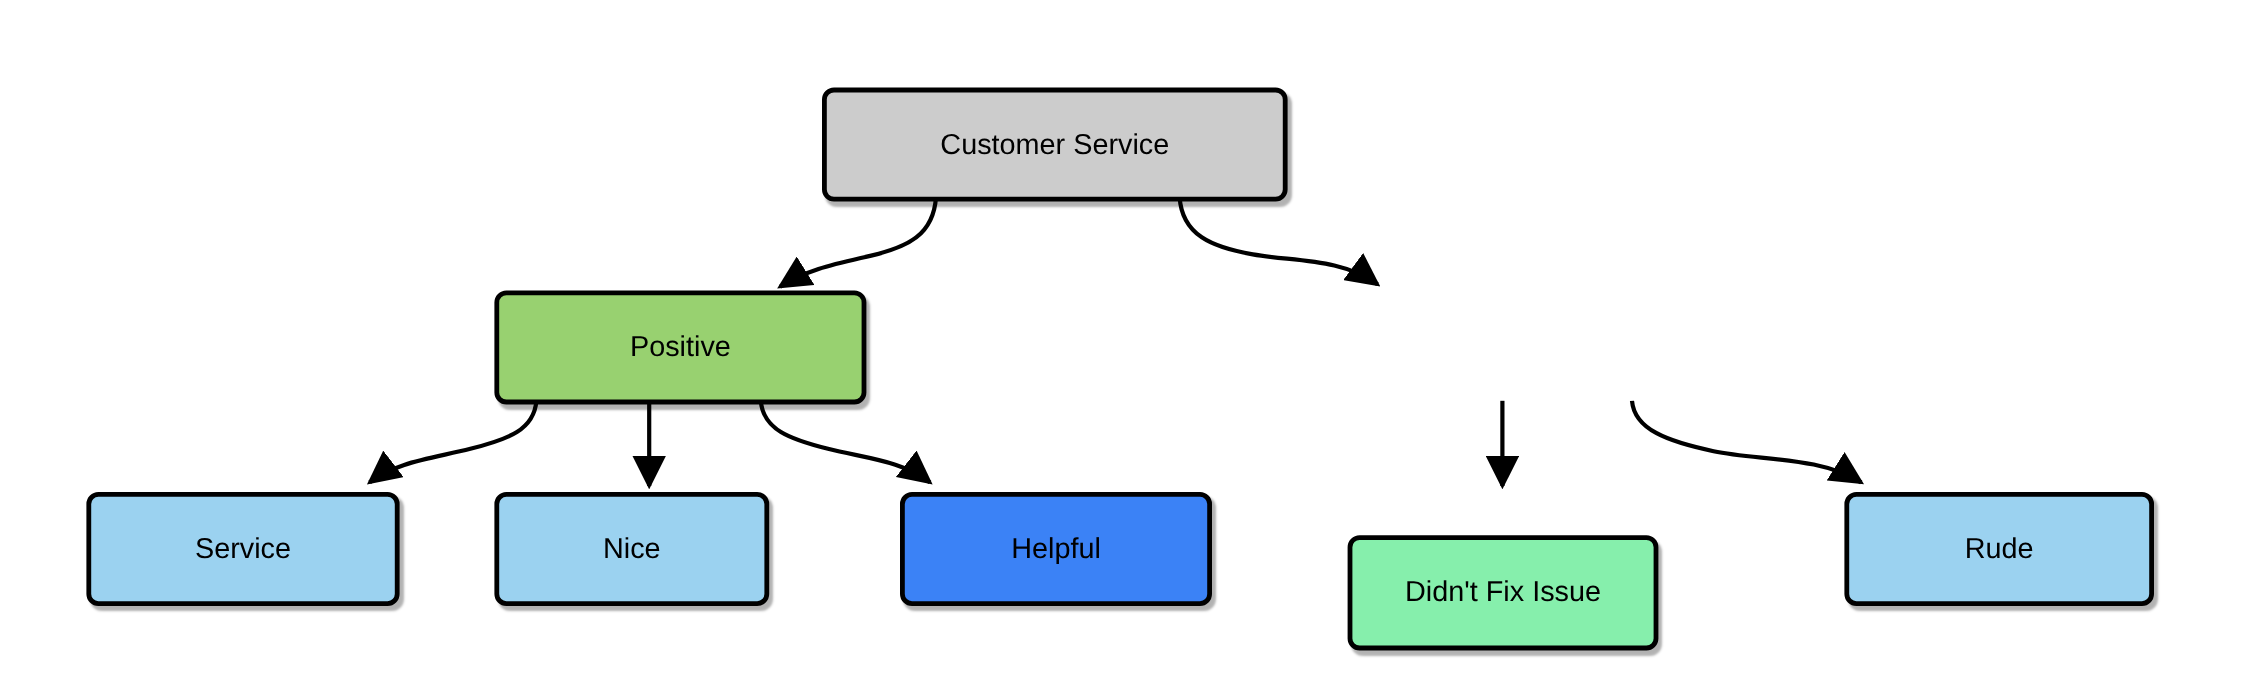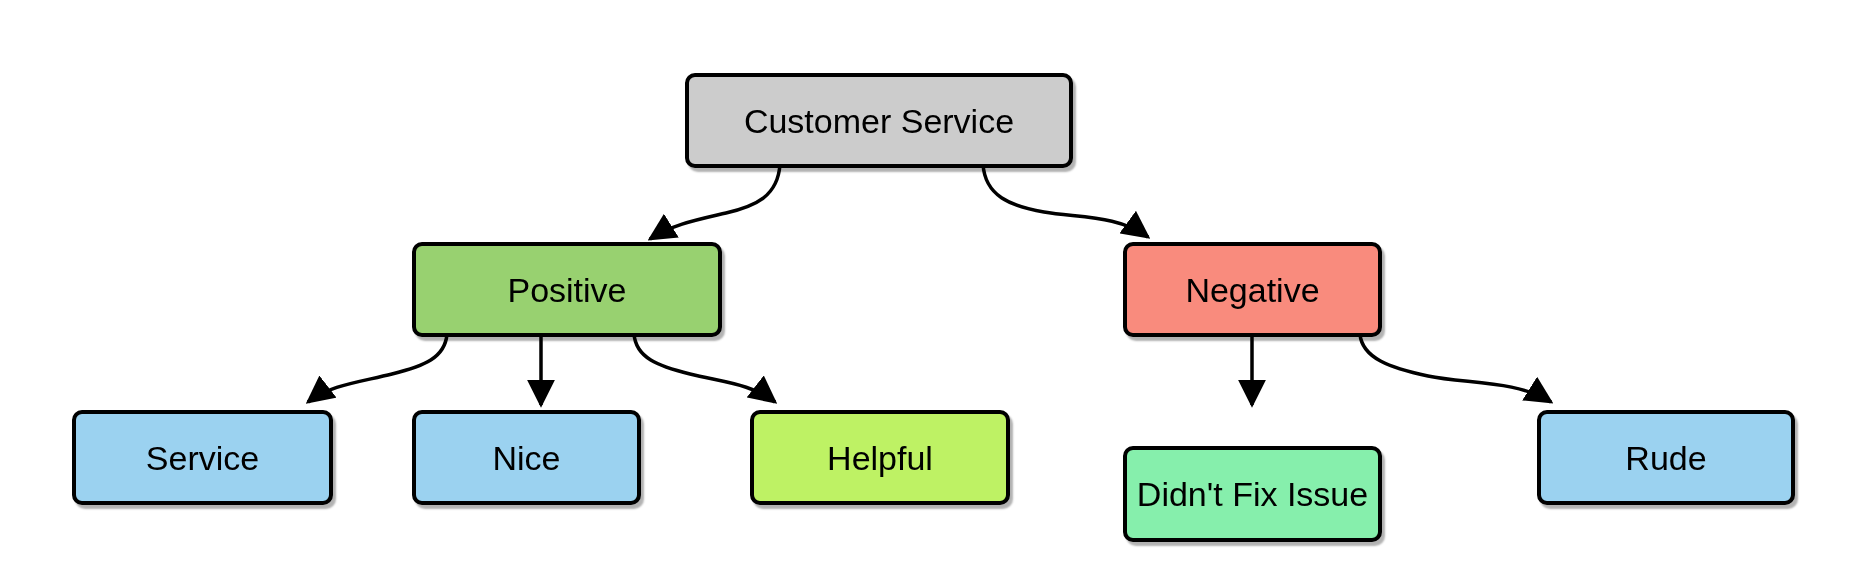--- a/index.html
+++ b/index.html
@@ -20,21 +20,21 @@
   }
   .node {
     position: absolute;
     box-sizing: border-box;
     display: flex;
     align-items: center;
     justify-content: center;
     border: 4px solid #000000;
     border-radius: 10px;
     box-shadow: 3px 4px 2px rgba(0, 0, 0, 0.3);
-    font-size: 34px;
+    font-size: 24px;
     line-height: 1;
     color: #000000;
     white-space: nowrap;
   }
   .n-customer-service { left: 685px;  top: 73px;  width: 388px; height: 95px; }
   .n-positive         { left: 412px;  top: 242px; width: 310px; height: 95px; }
   .n-negative         { left: 1123px; top: 242px; width: 259px; height: 95px; }
   .n-timely           { left: 72px;   top: 410px; width: 261px; height: 95px; }
   .n-nice             { left: 412px;  top: 410px; width: 229px; height: 95px; }
   .n-helpful          { left: 750px;  top: 410px; width: 260px; height: 95px; }
@@ -62,33 +62,30 @@
   </svg>
 
   <div class="node n-customer-service" style="background: rgb(204, 204, 204); border-color: rgb(0, 0, 0);">
     <span>Customer Service</span>
   </div>
 
   <div class="node n-positive" style="background: rgb(152, 209, 112); border-color: rgb(0, 0, 0);">
     <span>Positive</span>
   </div>
 
-  <div class="node n-negative" style="background: rgb(249, 139, 125); border-color: rgb(0, 0, 0);">
-    <span>Negative</span>
-  </div>
 
   <div class="node n-timely" style="background: rgb(155, 210, 240); border-color: rgb(0, 0, 0);">
     <span>Service</span>
   </div>
 
   <div class="node n-nice" style="background: rgb(155, 210, 240); border-color: rgb(0, 0, 0);">
     <span>Nice</span>
   </div>
 
-  <div class="node n-helpful" style="background: #bef264; border-color: rgb(0, 0, 0);">
+  <div class="node n-helpful" style="background: #3b82f6; border-color: rgb(0, 0, 0);">
     <span>Helpful</span>
   </div>
 
   <div class="node n-didnt-fix-issue" style="background: #86efac; border-color: rgb(0, 0, 0); margin-top: 36px;">
     <span>Didn't Fix Issue</span>
   </div>
 
   <div class="node n-rude" style="background: rgb(155, 210, 240); border-color: rgb(0, 0, 0);">
     <span>Rude</span>
   </div>

